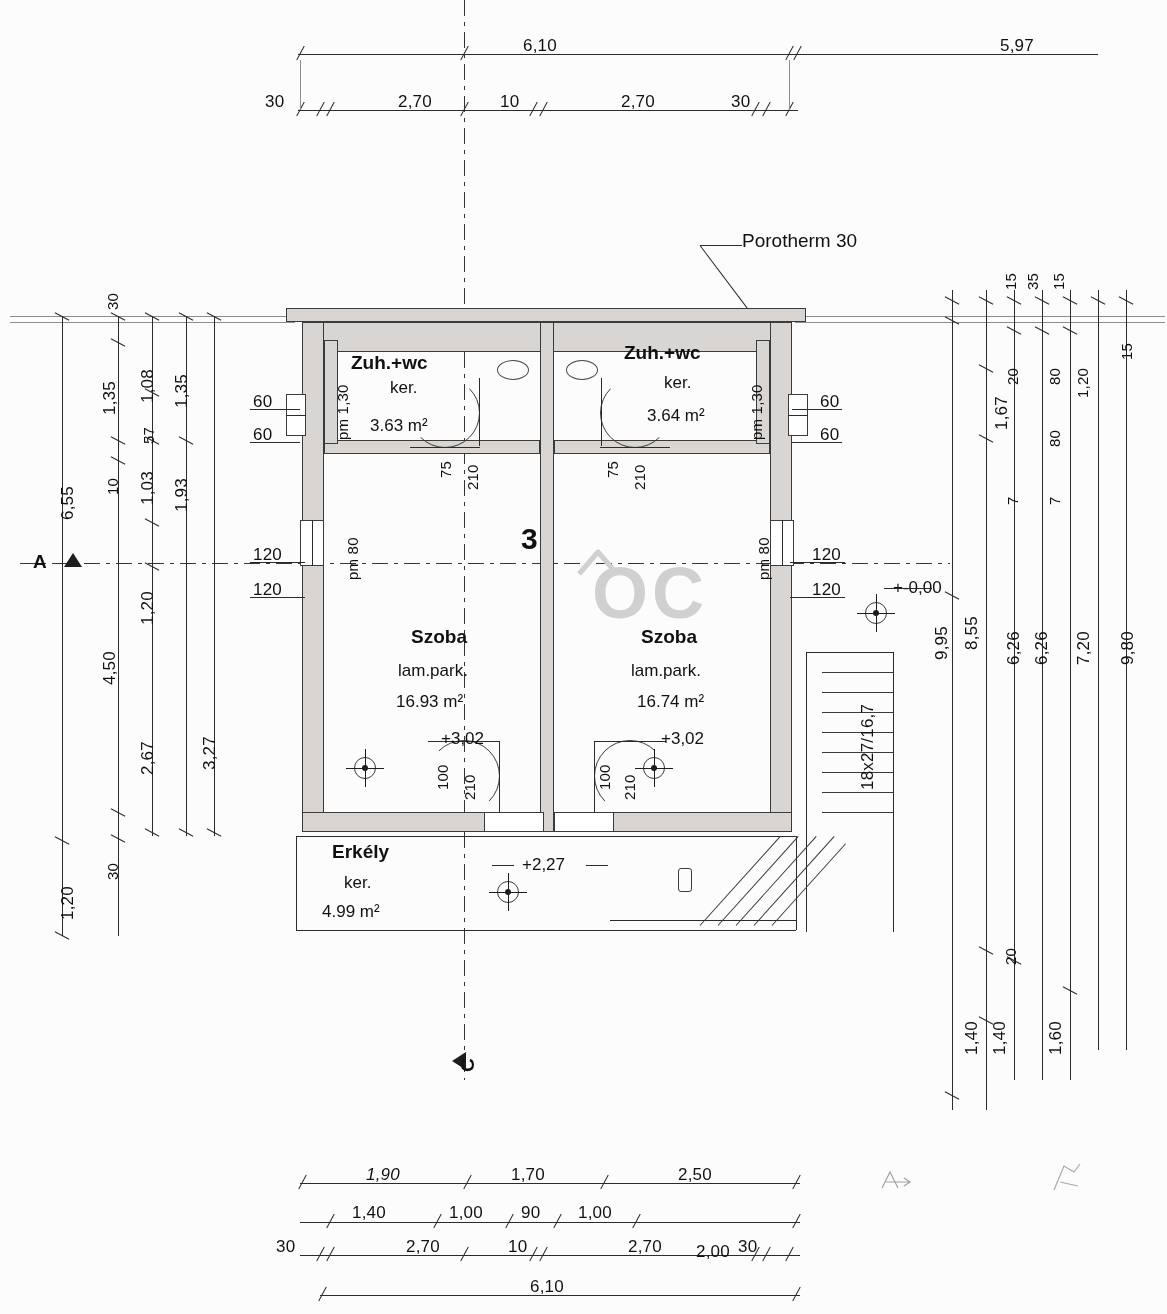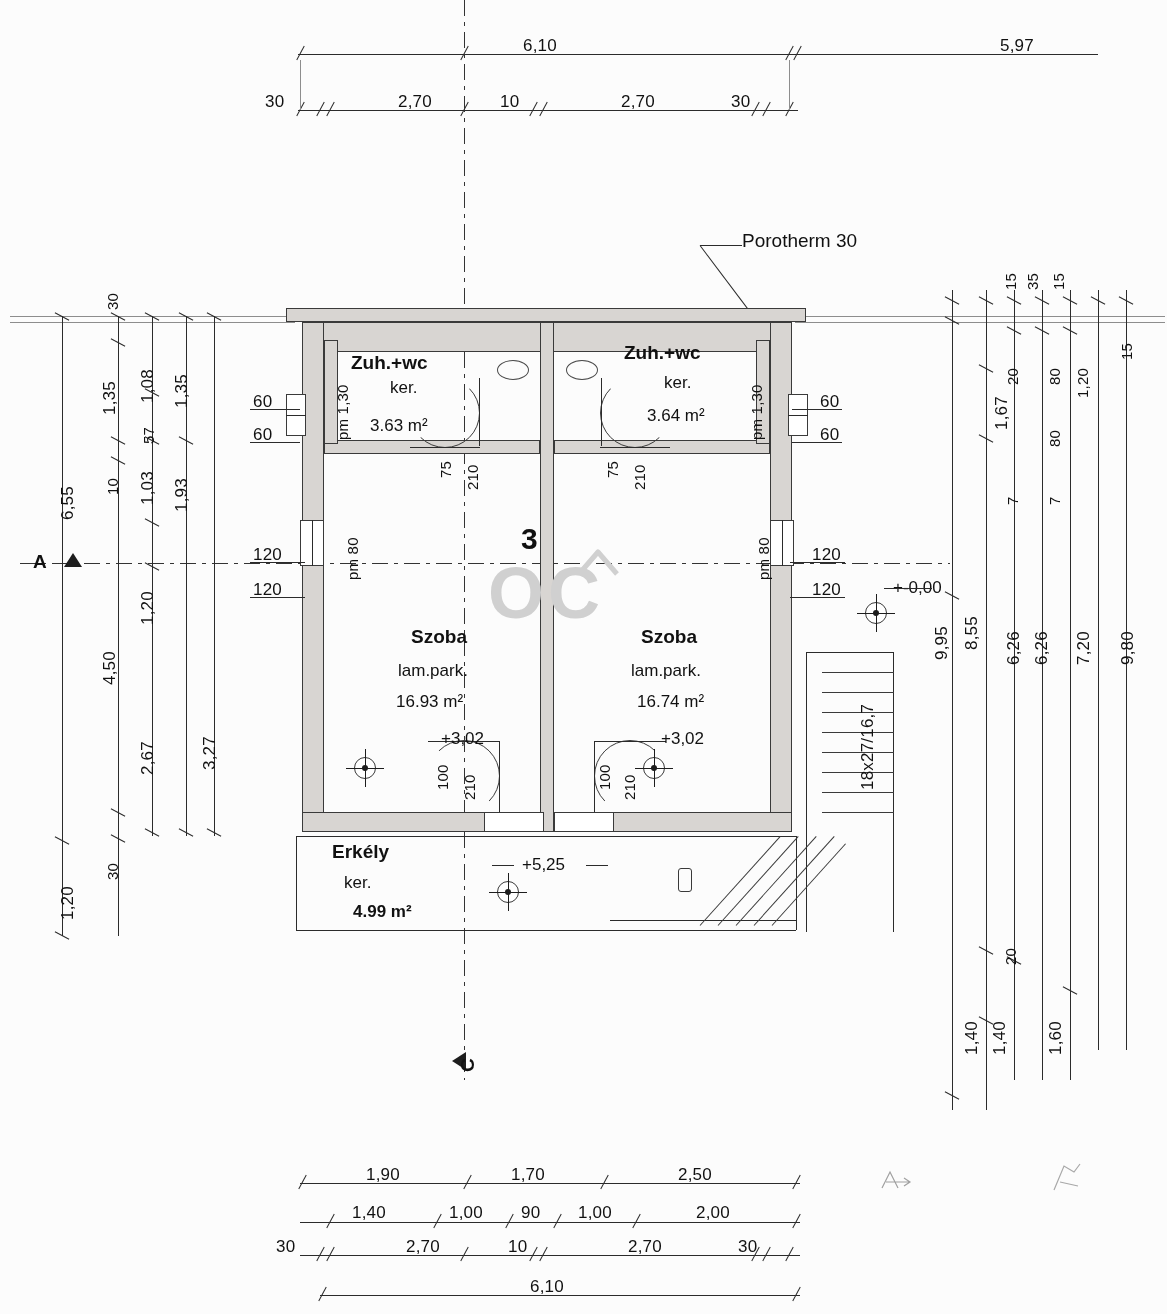--- a/index.html
+++ b/index.html
@@ -151,21 +151,21 @@
     background: #3a3a3a;
     height: 1px;
     transform-origin: left center;
   }
   
   #watermark {
     position: absolute;
     left: 488px;
     top: 556px;
     width: 220px;
-    text-align: left;
+    text-align: right;
     color: #cfcfcf;
     pointer-events: none;
     user-select: none;
   }
   #watermark .wm-mark {
     font-size: 72px;
     font-weight: bold;
     letter-spacing: 4px;
     line-height: 74px;
     color: #d0d0d0;
@@ -311,22 +311,22 @@
   <div class="lbl mid" style="left:396px; top:692px;">16.93 m²</div>
   <div class="lbl mid" style="left:441px; top:729px;">+3,02</div>
 
   <div class="lbl bold" style="left:641px; top:626px;">Szoba</div>
   <div class="lbl mid" style="left:631px; top:661px;">lam.park.</div>
   <div class="lbl mid" style="left:637px; top:692px;">16.74 m²</div>
   <div class="lbl mid" style="left:661px; top:729px;">+3,02</div>
 
   <div class="lbl bold" style="left:332px; top:841px;">Erkély</div>
   <div class="lbl mid" style="left:344px; top:873px;">ker.</div>
-  <div class="lbl mid" style="left:353px; top:902px;font-weight:bold;">4.99 m²</div>
-  <div class="lbl mid" style="left:522px; top:855px;">+5,25</div>
+  <div class="lbl mid" style="left:322px; top:902px;">4.99 m²</div>
+  <div class="lbl mid" style="left:522px; top:855px;">+2,27</div>
   <div class="hline" style="left:492px; top:865px; width:22px;"></div>
   <div class="hline" style="left:586px; top:865px; width:22px;"></div>
 
   <div class="hline" style="left:296px; top:836px; width:500px;"></div>
   <div class="hline" style="left:296px; top:930px; width:500px;"></div>
   <div class="vline" style="left:296px; top:836px; height:94px;"></div>
   <div class="vline" style="left:796px; top:836px; height:94px;"></div>
   <div class="hline" style="left:610px; top:920px; width:186px;"></div>
 
   <div class="pillar" style="left:354px; top:757px; width:22px; height:22px;"></div>
@@ -521,29 +521,29 @@
   <div class="tick" style="left:330px; top:1246px;"></div>
   <div class="tick" style="left:464px; top:1246px;"></div>
   <div class="tick" style="left:533px; top:1246px;"></div>
   <div class="tick" style="left:543px; top:1246px;"></div>
   <div class="tick" style="left:755px; top:1246px;"></div>
   <div class="tick" style="left:766px; top:1246px;"></div>
   <div class="tick" style="left:789px; top:1246px;"></div>
   <div class="tick" style="left:322px; top:1286px;"></div>
   <div class="tick" style="left:796px; top:1286px;"></div>
 
-  <div class="dim" style="left:366px; top:1165px;">1,90</div>
+  <div class="dim" style="left:366px; top:1165px;font-style:italic;">1,90</div>
   <div class="dim" style="left:511px; top:1165px;">1,70</div>
   <div class="dim" style="left:678px; top:1165px;">2,50</div>
 
   <div class="dim" style="left:352px; top:1203px;">1,40</div>
   <div class="dim" style="left:449px; top:1203px;">1,00</div>
   <div class="dim" style="left:521px; top:1203px;">90</div>
   <div class="dim" style="left:578px; top:1203px;">1,00</div>
-  <div class="dim" style="left:696px; top:1203px;">2,00</div>
+  <div class="dim" style="left:696px; top:1242px;">2,00</div>
 
   <div class="dim" style="left:276px; top:1237px;">30</div>
   <div class="dim" style="left:406px; top:1237px;">2,70</div>
   <div class="dim" style="left:508px; top:1237px;">10</div>
   <div class="dim" style="left:628px; top:1237px;">2,70</div>
   <div class="dim" style="left:738px; top:1237px;">30</div>
 
   <div class="dim" style="left:530px; top:1277px;">6,10</div>
 
   <div style="position:absolute; left:880px; top:1168px; width:34px; height:24px; opacity:.55;">

